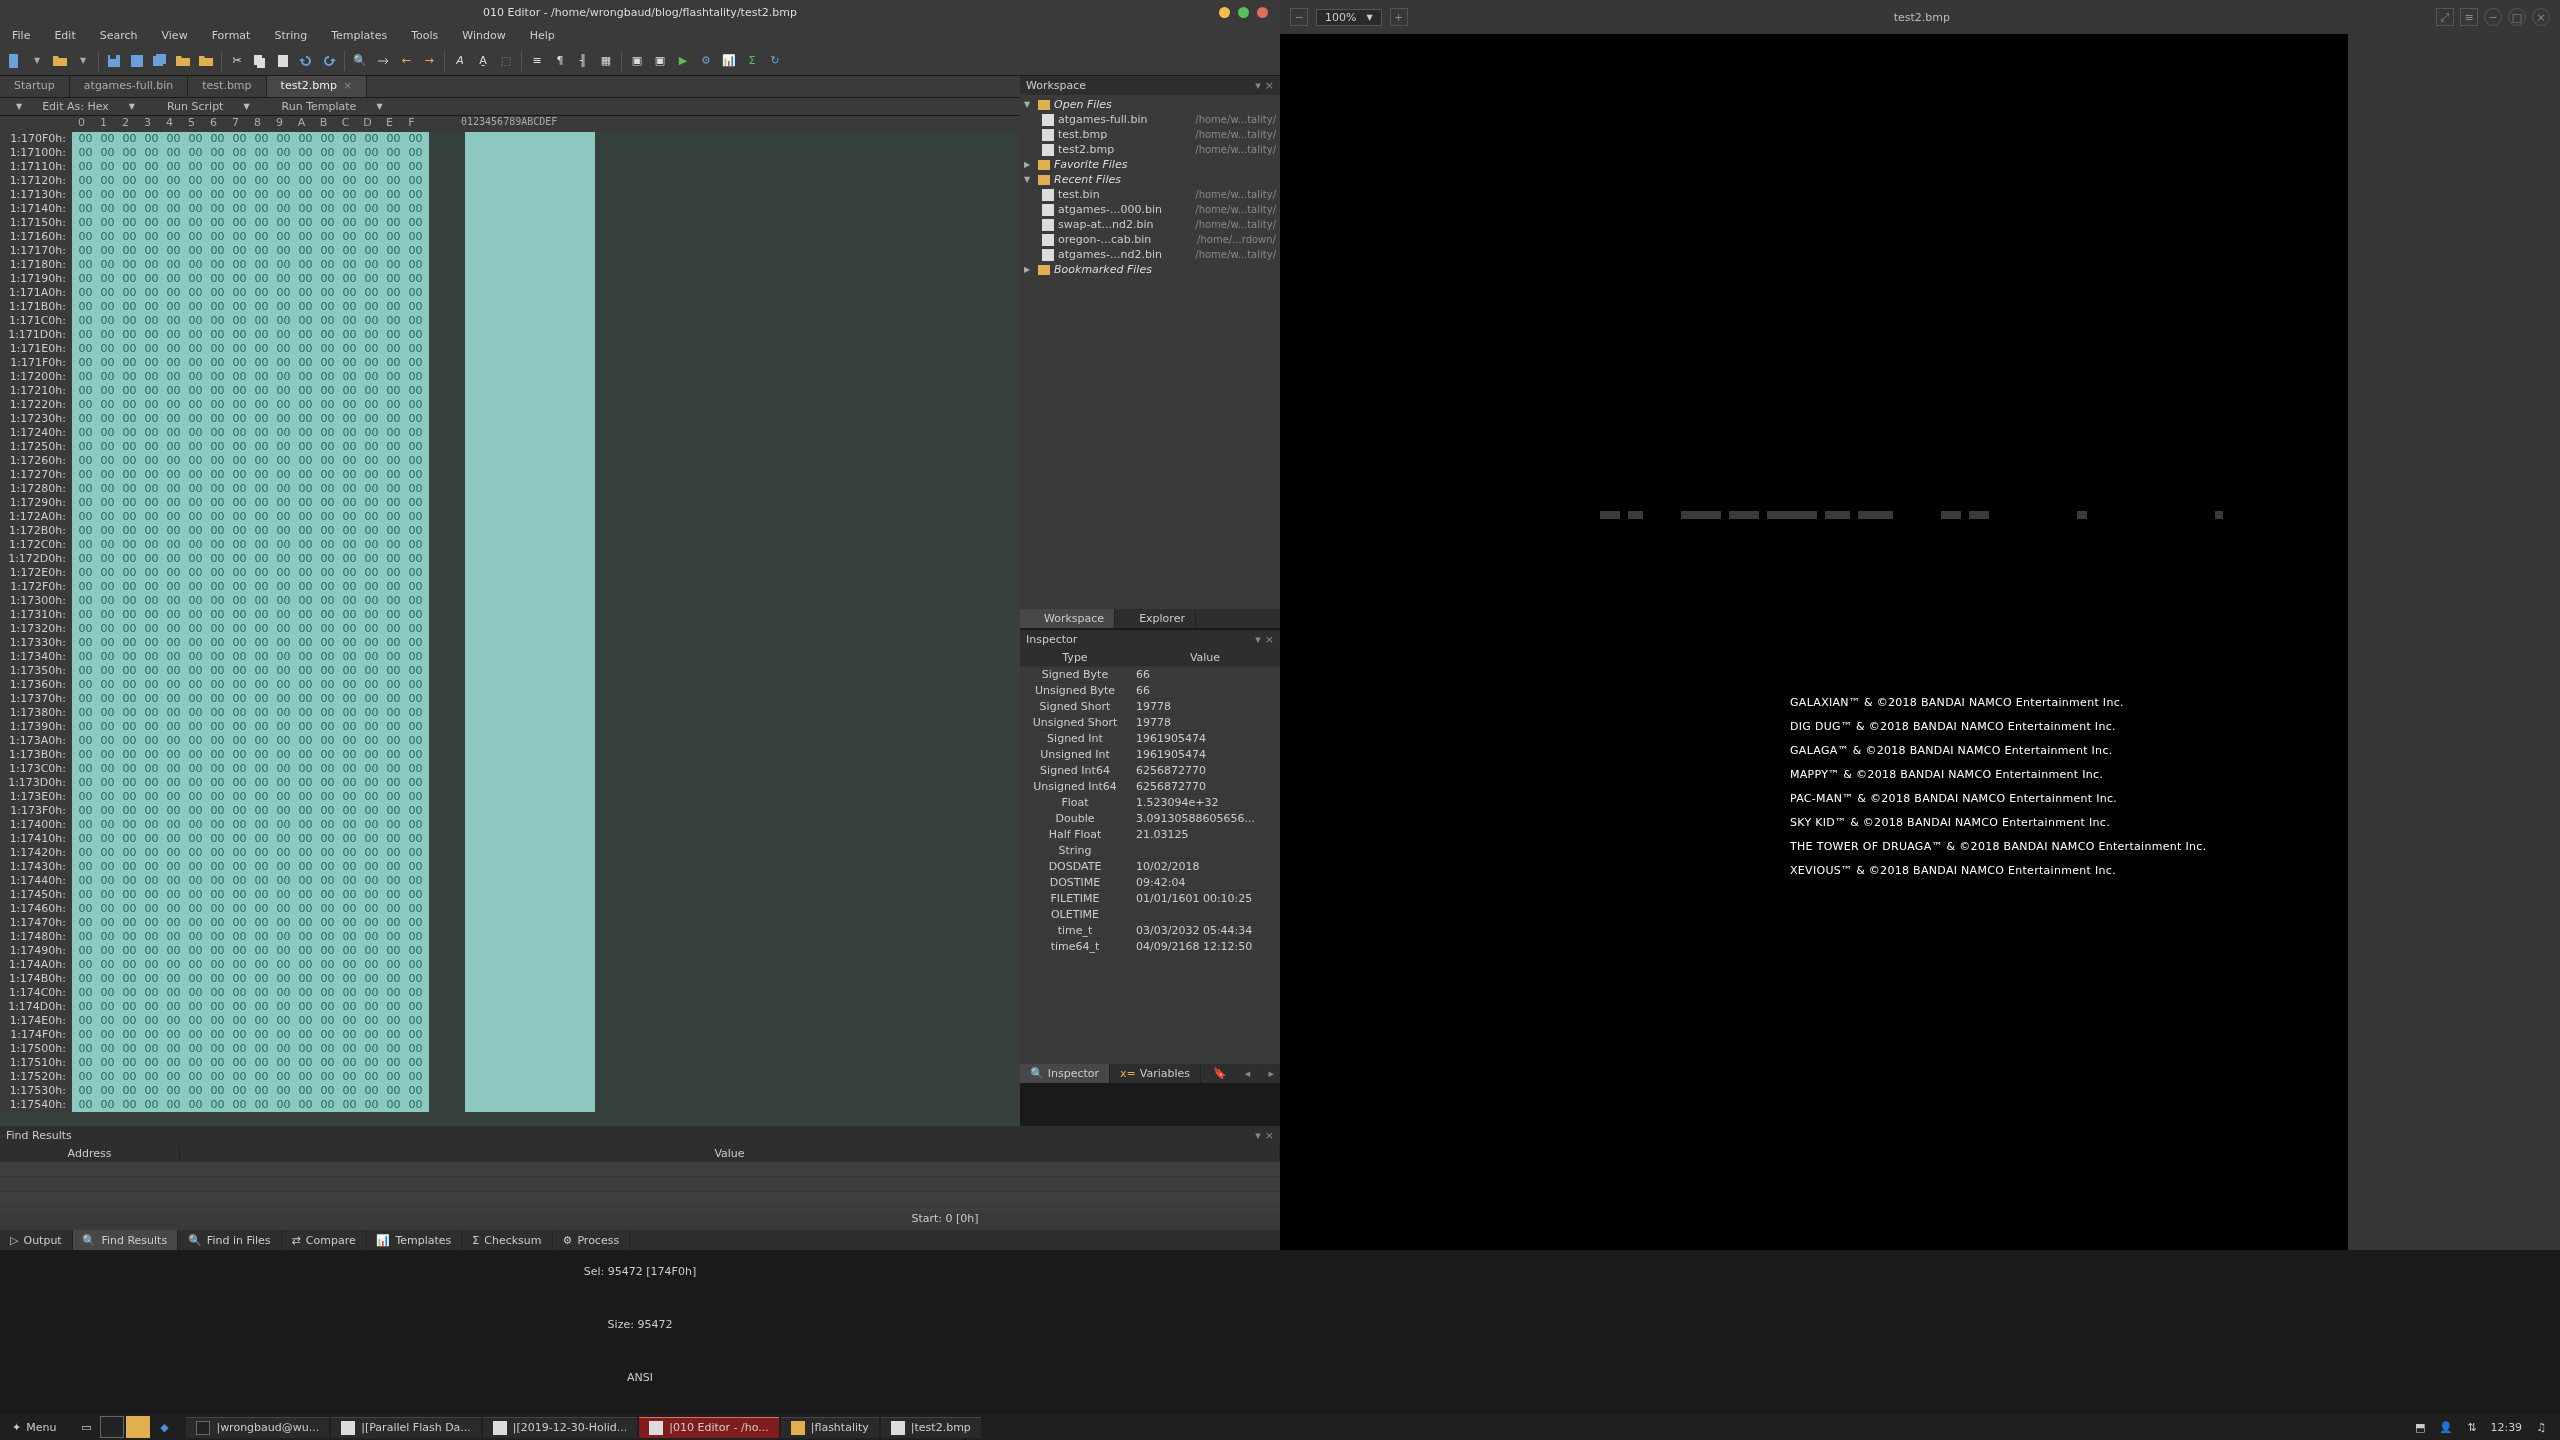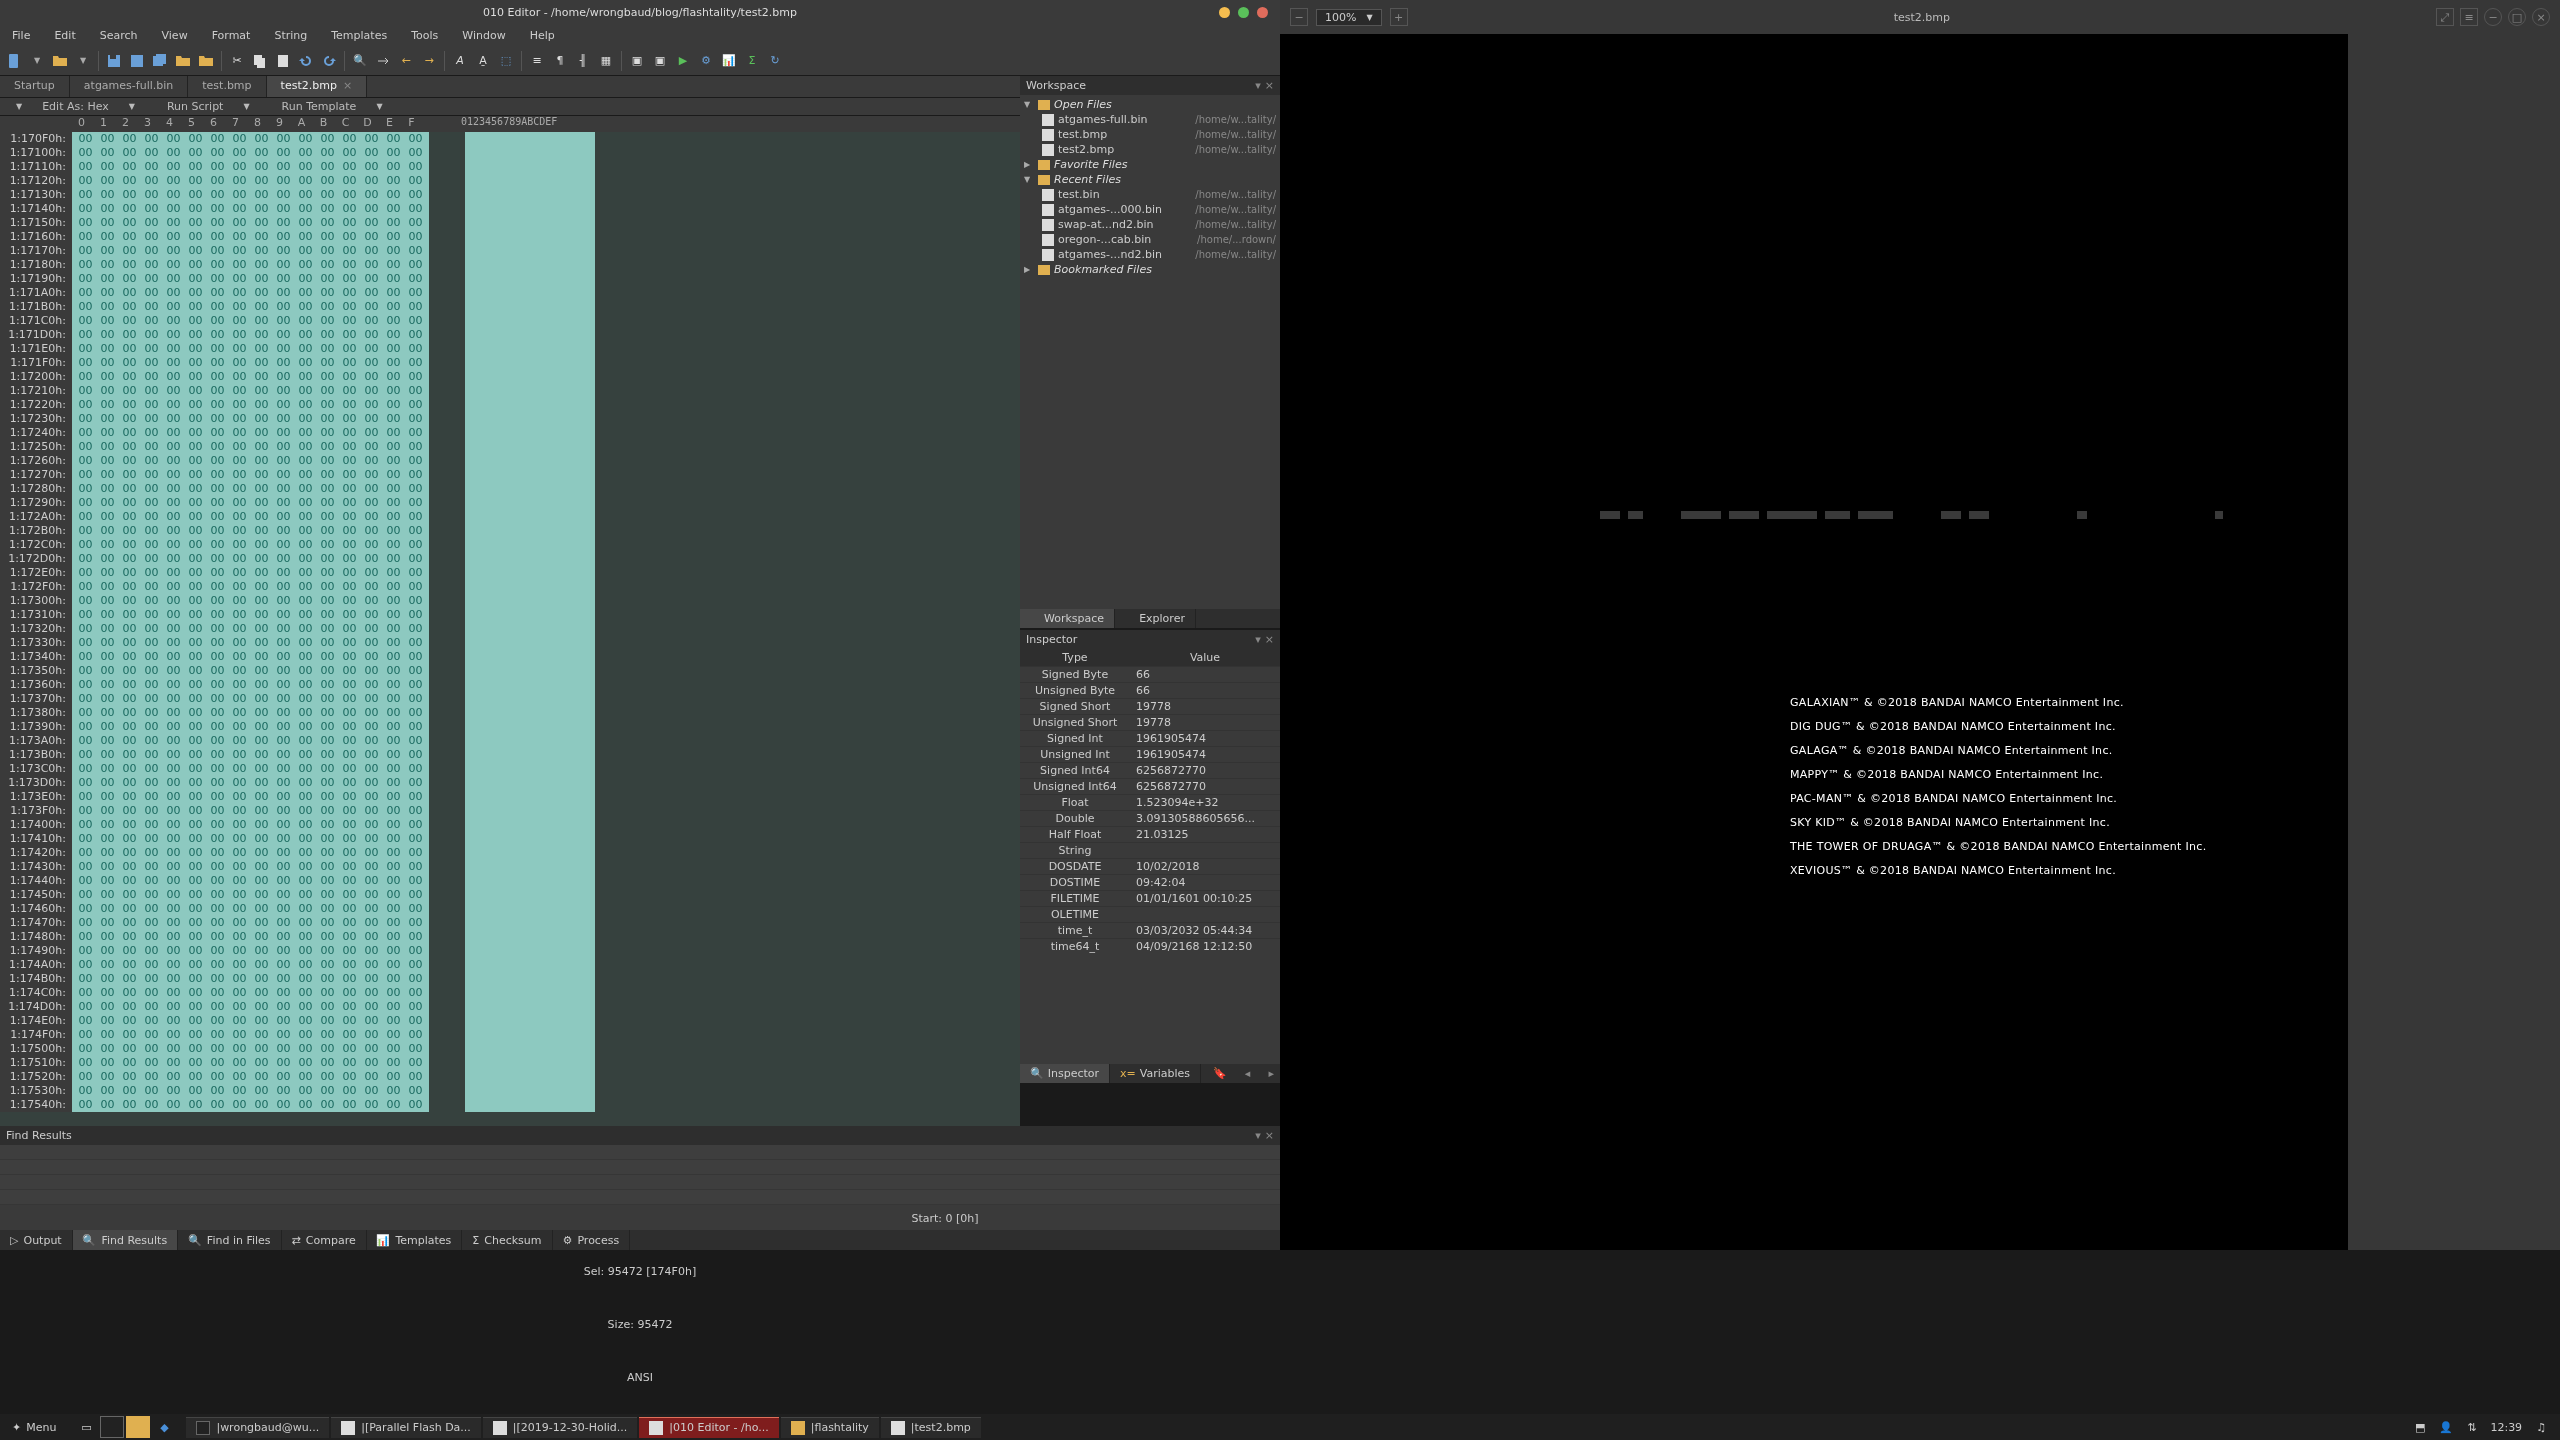--- a/index.html
+++ b/index.html
@@ -2022,20 +2022,24 @@
 </div>
 
 <div class="findres">
   <div class="panel-title">
       <span>Find Results</span>
       <span class="ctrls">
         <span>▾</span>
         <span>×</span>
       </span>
     </div>
+  <div class="find-hdr">
+    <div>Address</div>
+    <div style="flex:1">Value</div>
+  </div>
   <div class="find-body">
     <div class="stripe"></div>
       <div class="stripe"></div>
       <div class="stripe"></div>
       <div class="stripe"></div>
   </div>
 </div>
 
 <div class="out-tabs" id="outtabs">
     <div>

